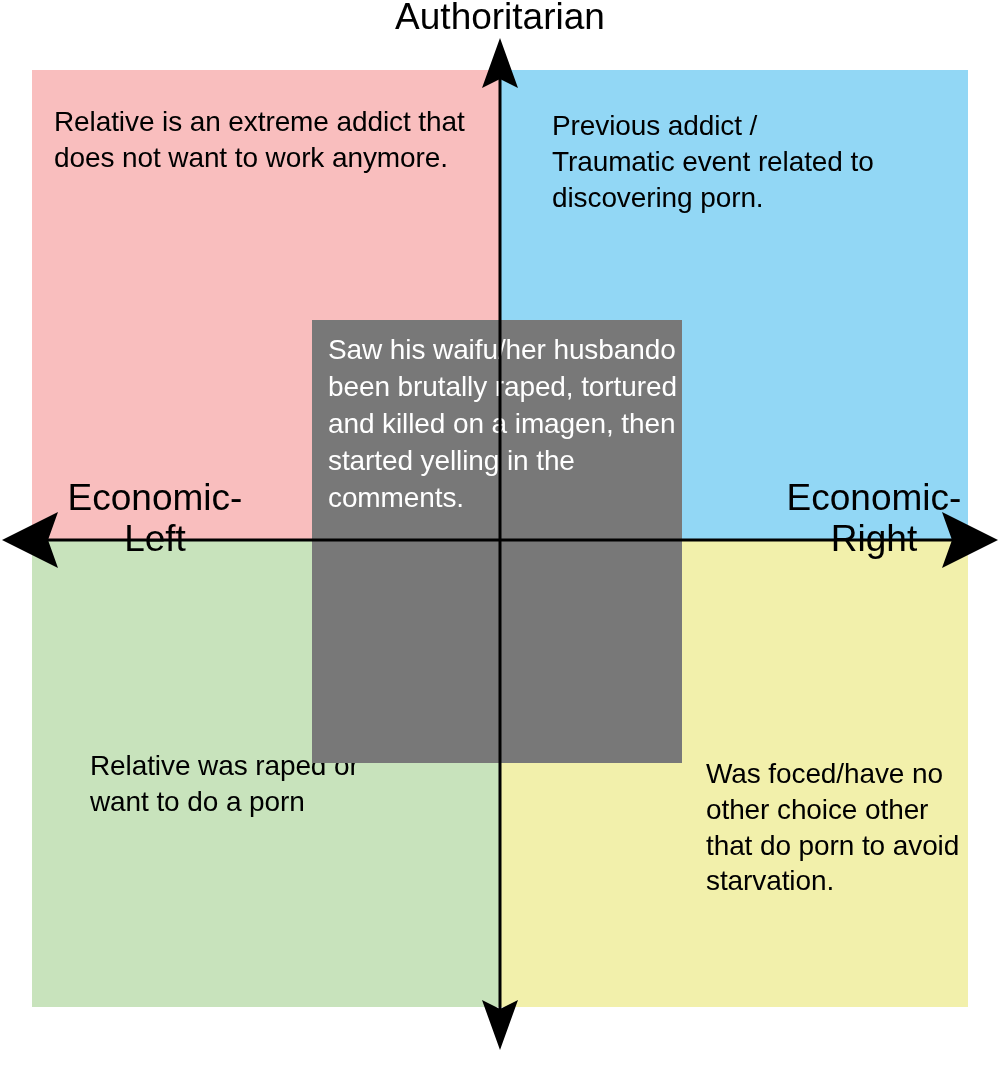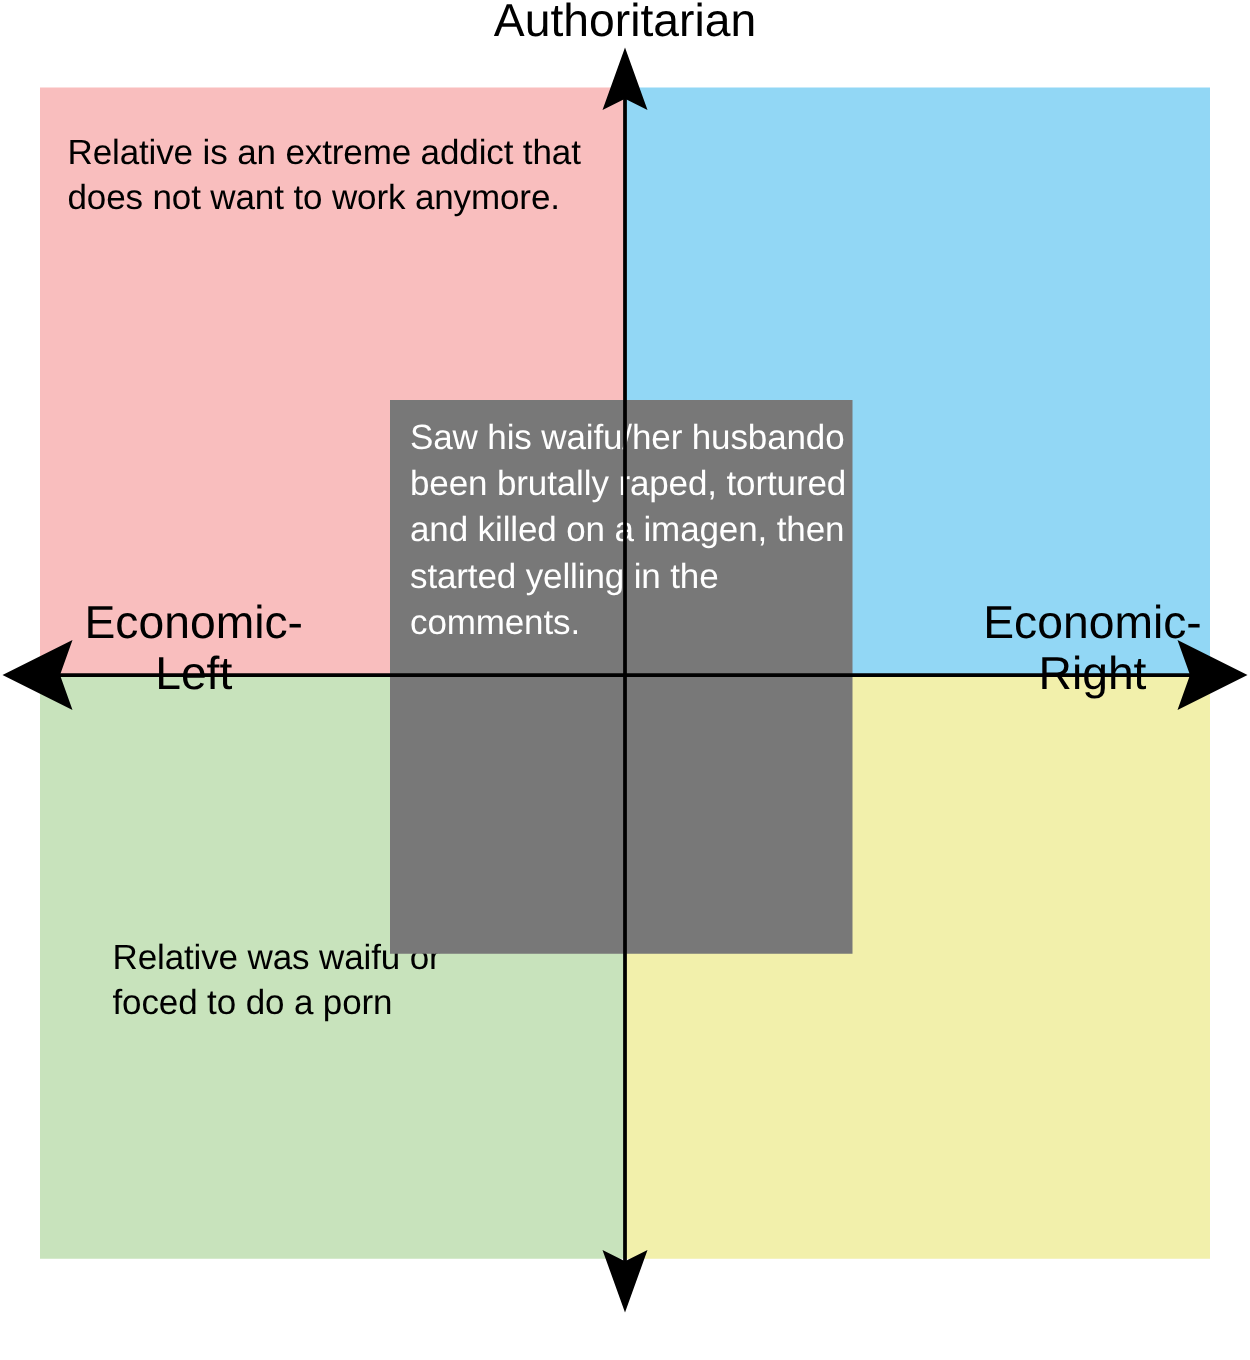--- a/index.html
+++ b/index.html
@@ -91,21 +91,24 @@
 <body>
 
 <div id="compass">
 
   <div class="quadrant q-auth-left"></div>
   <div class="quadrant q-auth-right"></div>
   <div class="quadrant q-lib-left"></div>
   <div class="quadrant q-lib-right"></div>
 
   <div class="q-text t-auth-left">Relative is an extreme addict that does not want to work anymore.</div>
-  <div class="q-text t-lib-left">Relative was waifu or foced to do a porn</div>
+  <div class="q-text t-auth-right">Previous addict /
+Traumatic event related to discovering porn.</div>
+  <div class="q-text t-lib-left">Relative was raped or want to do a porn</div>
+  <div class="q-text t-lib-right">Was foced/have no other choice other that do porn to avoid starvation.</div>
 
   <div class="center-box"></div>
   <div class="center-text">Saw his waifu/her husbando been brutally raped, tortured and killed on a imagen, then started yelling in the comments.</div>
 
   <svg class="axis-svg" viewBox="0 0 1000 1088">
 
     <line x1="500" y1="48" x2="500" y2="1040" stroke="#000000" stroke-width="3"></line>
 
     <line x1="12" y1="540" x2="988" y2="540" stroke="#000000" stroke-width="3"></line>
 

